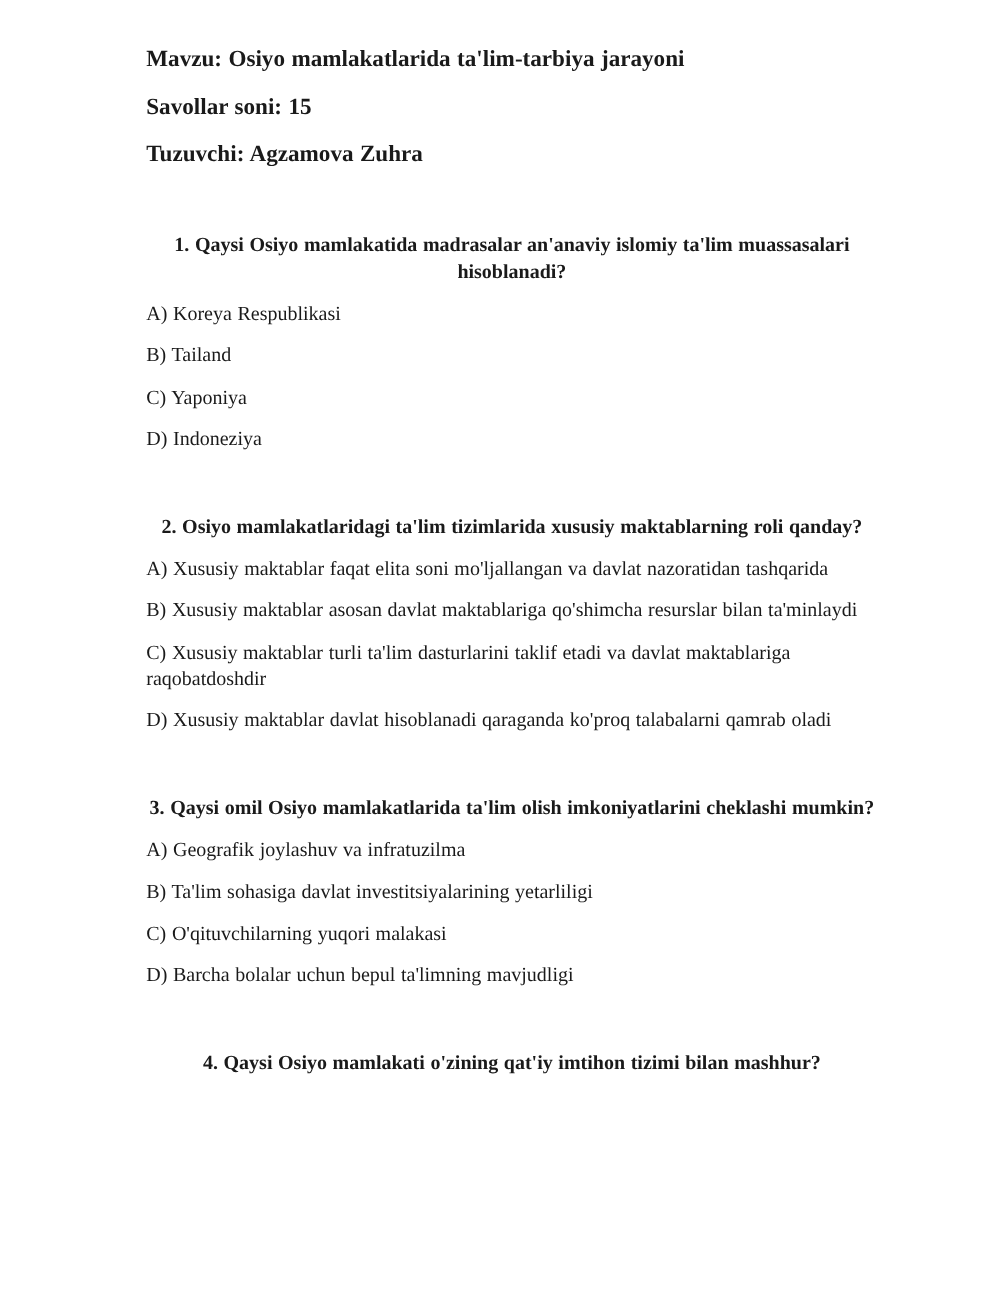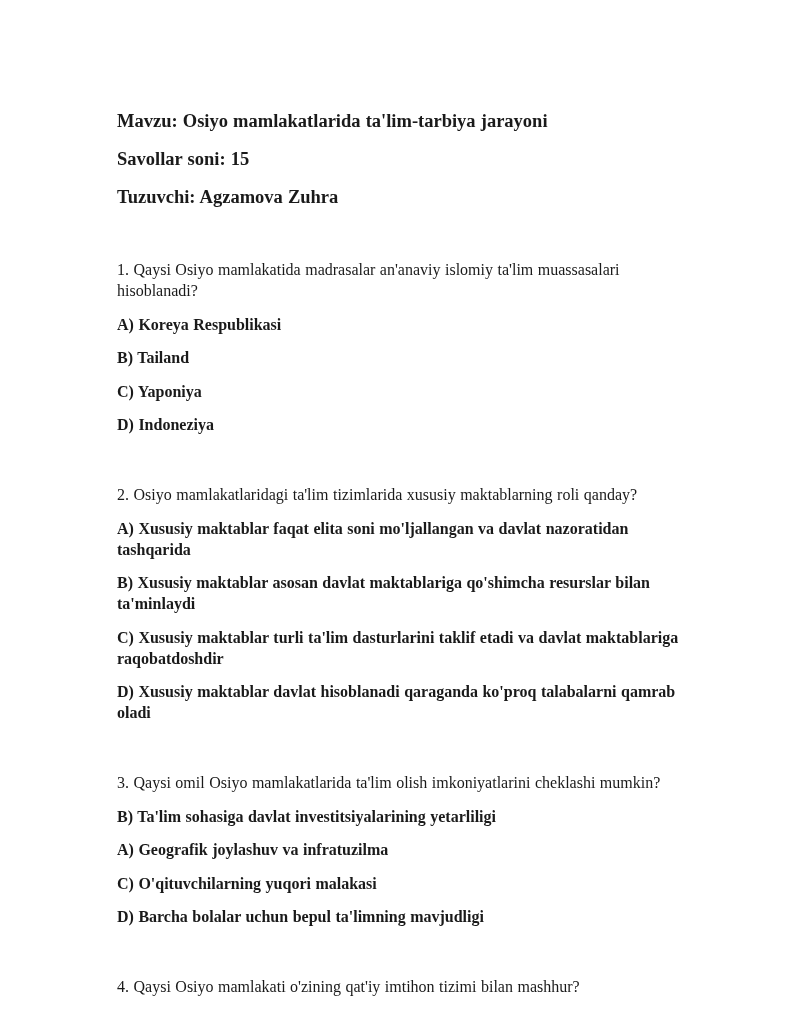--- a/index.html
+++ b/index.html
@@ -11,39 +11,40 @@
     width: 800px;
     height: 1035px;
     overflow: hidden;
     font-family: "Liberation Serif", "DejaVu Serif", serif;
     color: #1a1a1a;
   }
   .page {
     box-sizing: border-box;
     width: 800px;
     height: 1035px;
-    padding: 108px 98px 0 117px;
+    padding: 35px 98px 0 117px;
     background: #ffffff;
   }
   .page p {
     margin: 0 0 12.5px 0;
     font-size: 16px;
     line-height: 21px;
-    font-weight: bold;
+    font-weight: normal;
     word-spacing: 0.5px;
   }
   p.meta {
     font-size: 18.5px;
     line-height: 26px;
     font-weight: bold;
     margin: 0 0 12px 0;
   }
   p.question {
-    font-weight: normal;
+    font-weight: bold;
     margin-top: 49px;
+    text-align: center;
   }
 </style>
 </head>
 <body>
 
 <div class="page">
 
   <p class="meta">Mavzu: Osiyo mamlakatlarida ta'lim-tarbiya jarayoni</p>
   <p class="meta">Savollar soni: 15</p>
   <p class="meta">Tuzuvchi: Agzamova Zuhra</p>
@@ -54,20 +55,20 @@
   <p class="option">C) Yaponiya</p>
   <p class="option">D) Indoneziya</p>
 
   <p class="question">2. Osiyo mamlakatlaridagi ta'lim tizimlarida xususiy maktablarning roli qanday?</p>
   <p class="option">A) Xususiy maktablar faqat elita soni mo'ljallangan va davlat nazoratidan tashqarida</p>
   <p class="option">B) Xususiy maktablar asosan davlat maktablariga qo'shimcha resurslar bilan ta'minlaydi</p>
   <p class="option">C) Xususiy maktablar turli ta'lim dasturlarini taklif etadi va davlat maktablariga raqobatdoshdir</p>
   <p class="option">D) Xususiy maktablar davlat hisoblanadi qaraganda ko'proq talabalarni qamrab oladi</p>
 
   <p class="question">3. Qaysi omil Osiyo mamlakatlarida ta'lim olish imkoniyatlarini cheklashi mumkin?</p>
+  <p class="option">A) Geografik joylashuv va infratuzilma</p>
   <p class="option">B) Ta'lim sohasiga davlat investitsiyalarining yetarliligi</p>
-  <p class="option">A) Geografik joylashuv va infratuzilma</p>
   <p class="option">C) O'qituvchilarning yuqori malakasi</p>
   <p class="option">D) Barcha bolalar uchun bepul ta'limning mavjudligi</p>
 
   <p class="question">4. Qaysi Osiyo mamlakati o'zining qat'iy imtihon tizimi bilan mashhur?</p>
 
 </div>
 
 </body></html>

